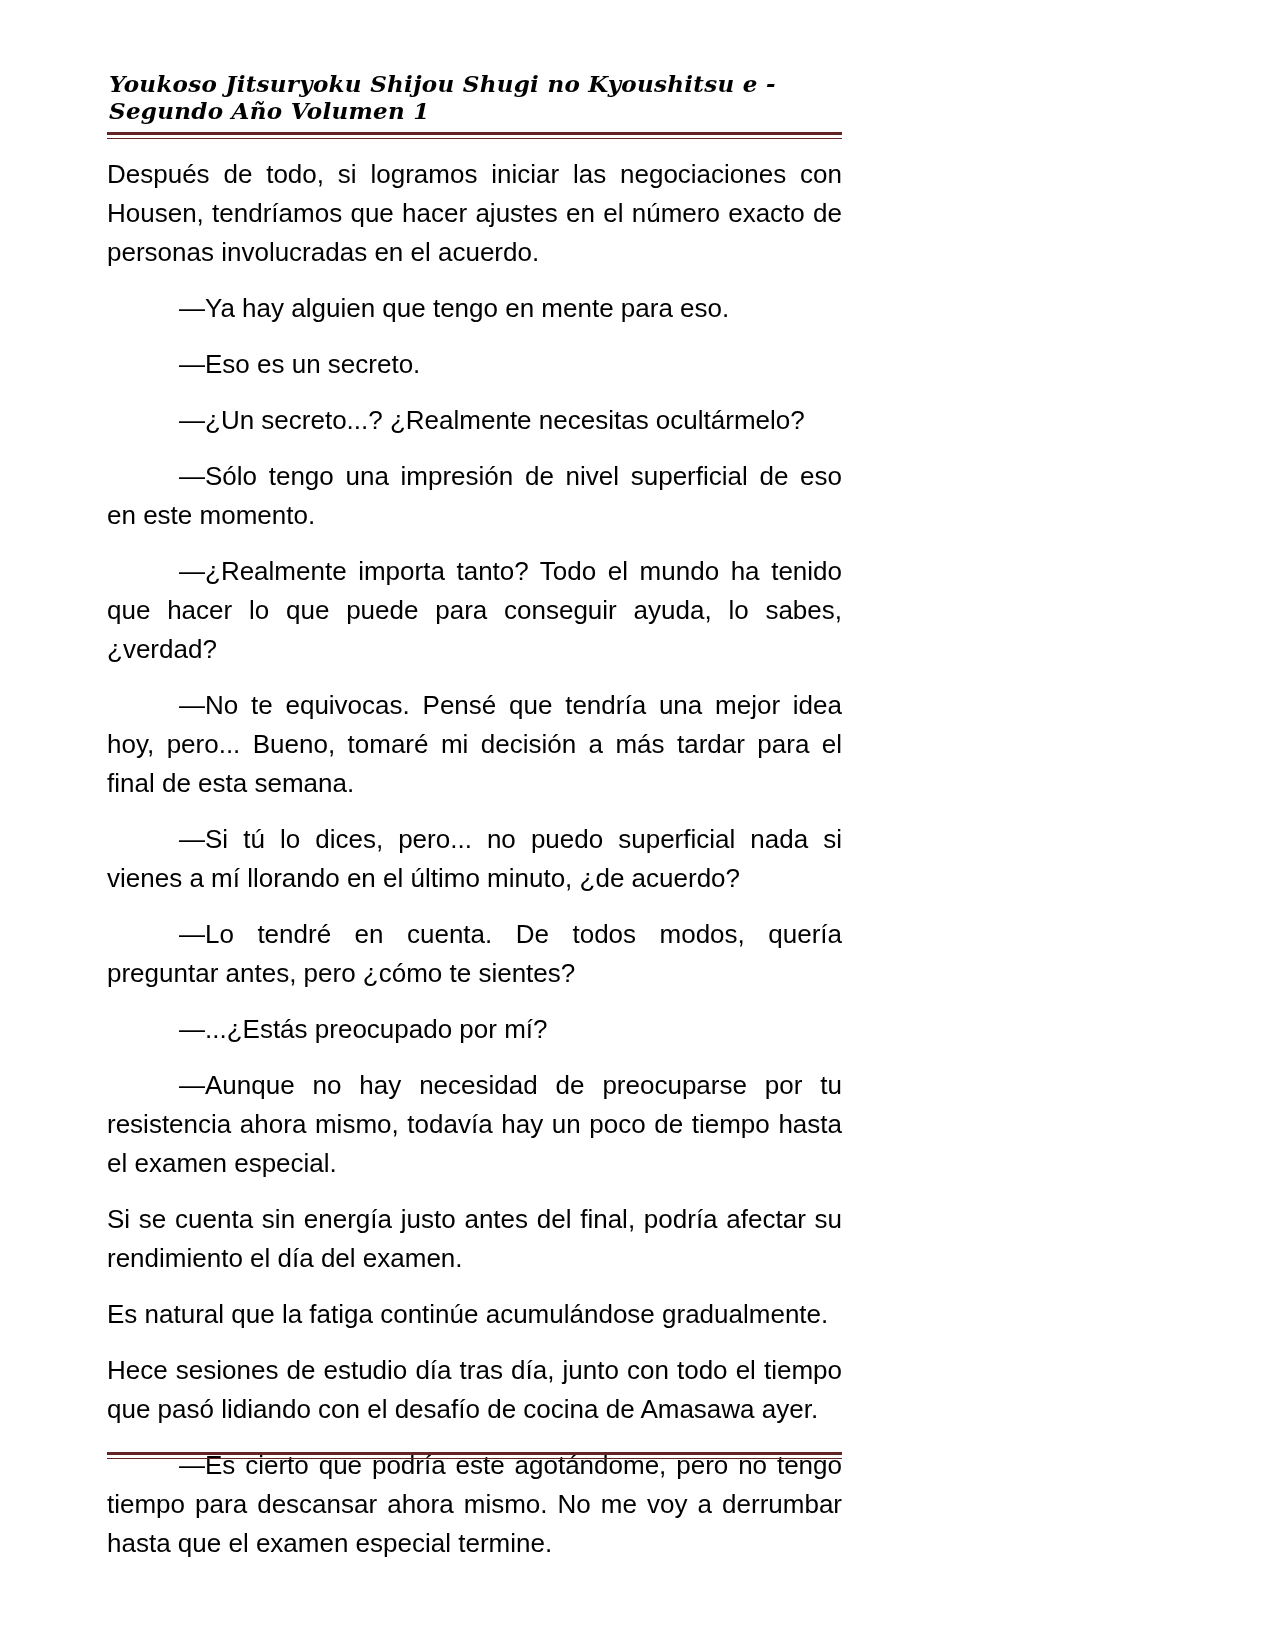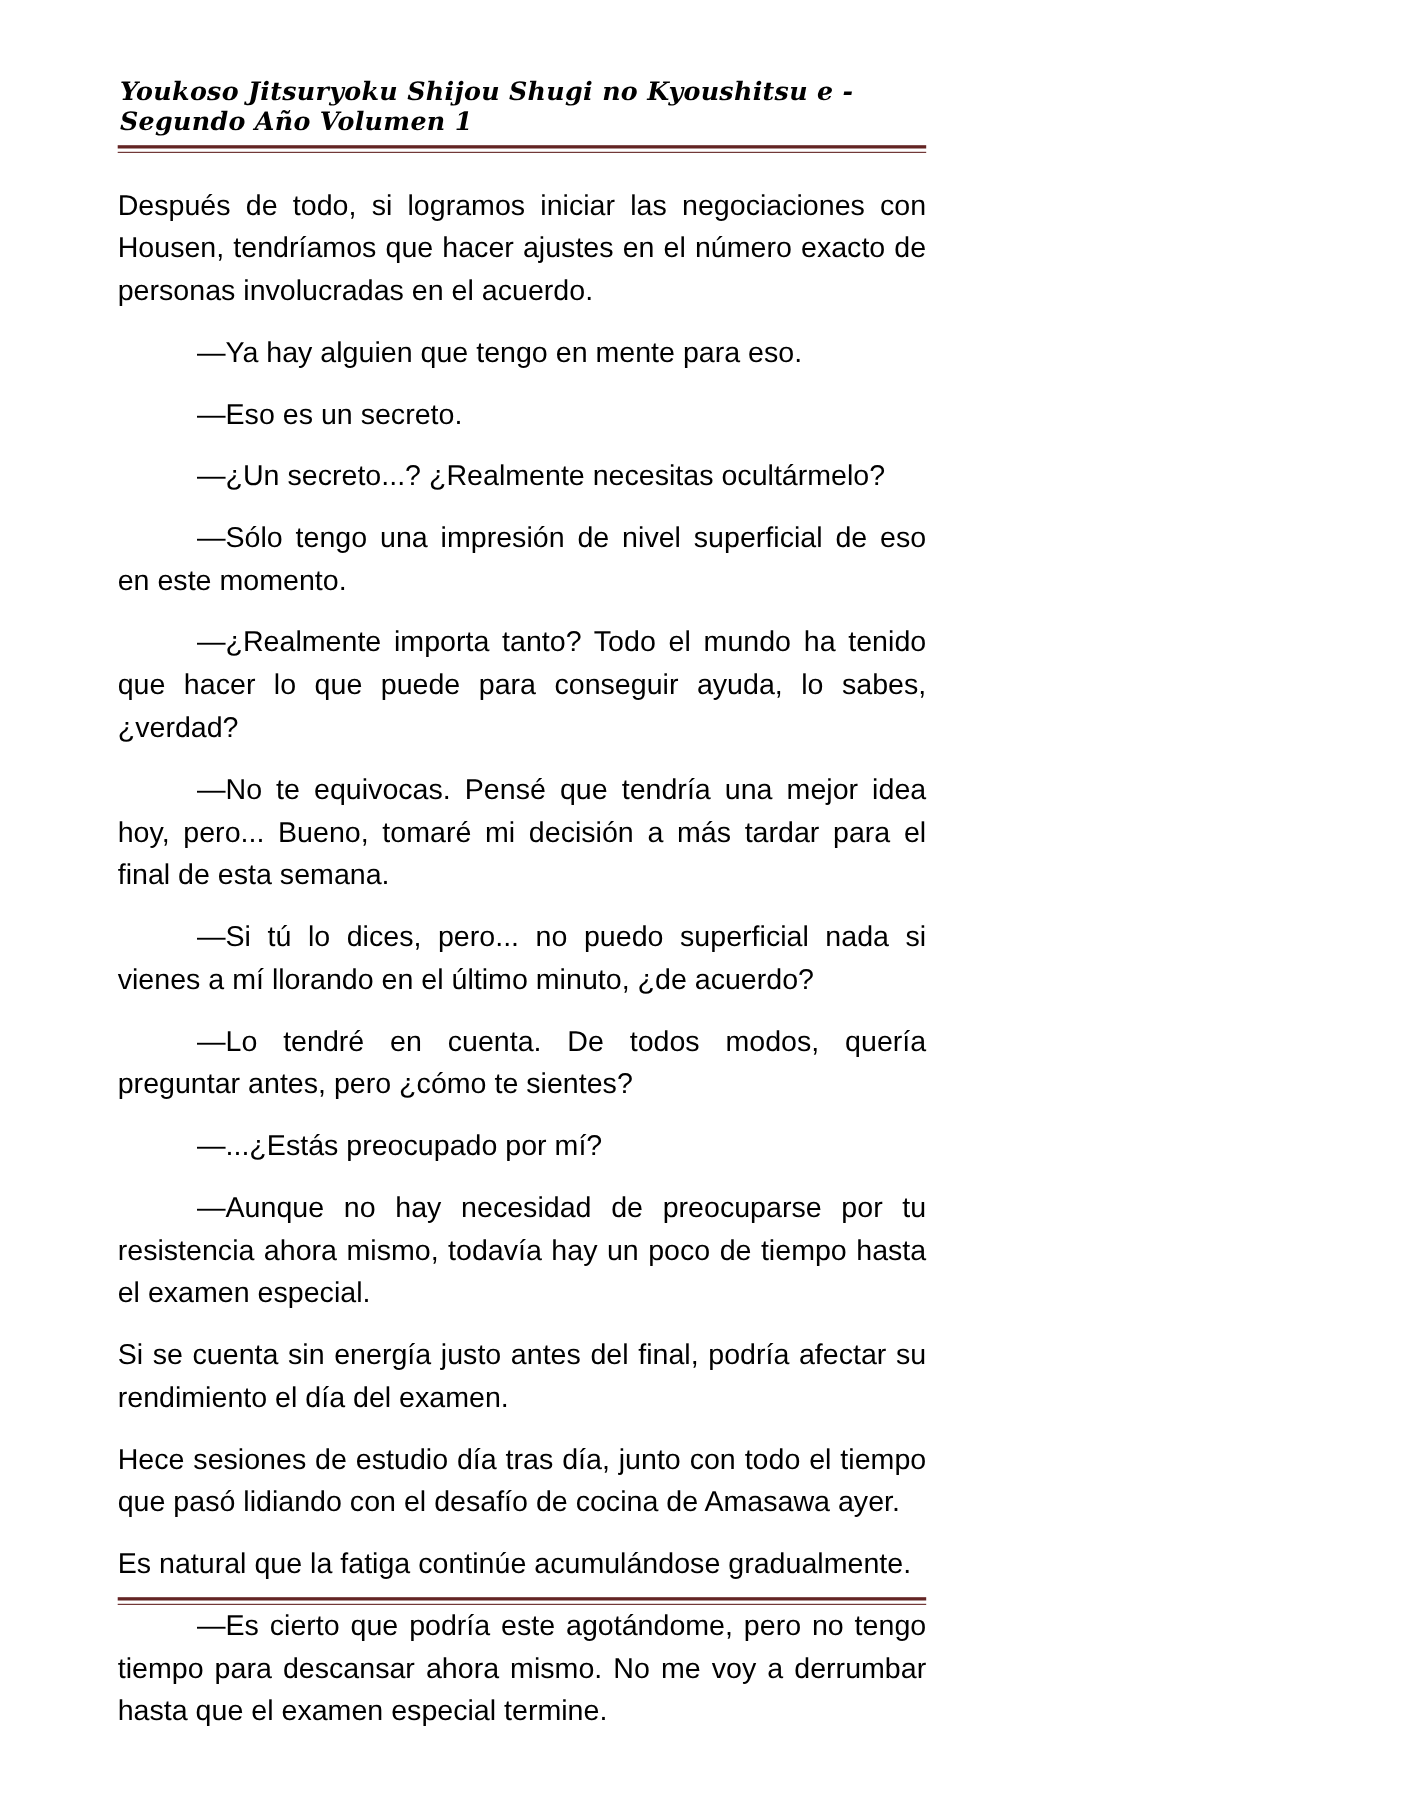--- a/index.html
+++ b/index.html
@@ -35,21 +35,21 @@
     color: #000000;
     padding-left: 2px;
   }
   .rule {
     margin-top: 8px;
     height: 3px;
     border-top: 3px solid var(--rule, #632423);
     border-bottom: 1px solid var(--rule, #632423);
   }
   .body-text {
-    margin-top: 28px;
+    margin-top: 16px;
   }
   .body-text p {
     font-size: 26px;
     line-height: 39px;
     margin: 0 0 17px 0;
     text-align: justify;
   }
   .body-text p.indent {
     text-indent: 72px;
   }
@@ -87,22 +87,22 @@
       <p class="indent">—Eso es un secreto.</p>
       <p class="indent">—¿Un secreto...? ¿Realmente necesitas ocultármelo?</p>
       <p class="indent">—Sólo tengo una impresión de nivel superficial de eso en este momento.</p>
       <p class="indent">—¿Realmente importa tanto? Todo el mundo ha tenido que hacer lo que puede para conseguir ayuda, lo sabes, ¿verdad?</p>
       <p class="indent">—No te equivocas. Pensé que tendría una mejor idea hoy, pero... Bueno, tomaré mi decisión a más tardar para el final de esta semana.</p>
       <p class="indent">—Si tú lo dices, pero... no puedo superficial nada si vienes a mí llorando en el último minuto, ¿de acuerdo?</p>
       <p class="indent">—Lo tendré en cuenta. De todos modos, quería preguntar antes, pero ¿cómo te sientes?</p>
       <p class="indent">—...¿Estás preocupado por mí?</p>
       <p class="indent">—Aunque no hay necesidad de preocuparse por tu resistencia ahora mismo, todavía hay un poco de tiempo hasta el examen especial.</p>
       <p>Si se cuenta sin energía justo antes del final, podría afectar su rendimiento el día del examen.</p>
+      <p>Es natural que la fatiga continúe acumulándose gradualmente.</p>
       <p>Hece sesiones de estudio día tras día, junto con todo el tiempo que pasó lidiando con el desafío de cocina de Amasawa ayer.</p>
-      <p>Es natural que la fatiga continúe acumulándose gradualmente.</p>
       <p class="indent">—Es cierto que podría este agotándome, pero no tengo tiempo para descansar ahora mismo. No me voy a derrumbar hasta que el examen especial termine.</p>
     </div>
 
   </div>
 
   <div class="footer">
     <div class="rule" style="margin-top:0;"></div>
   </div>
 
 </div>

